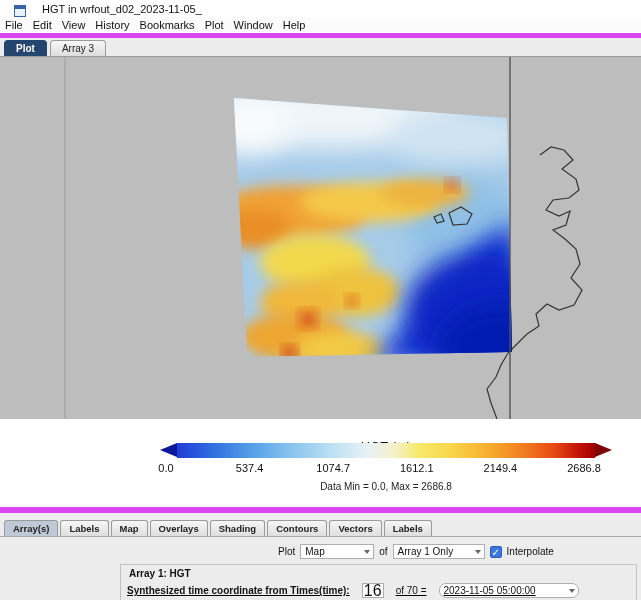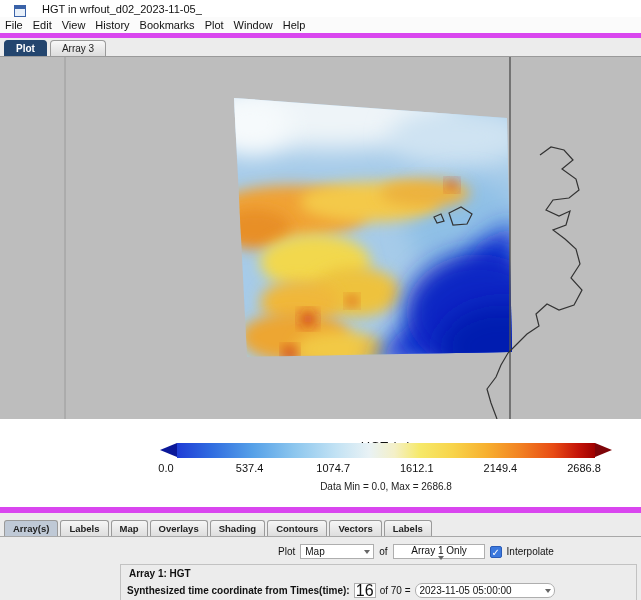--- a/index.html
+++ b/index.html
@@ -44,27 +44,27 @@
   .btab{font-size:9.5px;font-weight:bold;color:#222;padding:2px 8px;margin-right:2px;border:1px solid #9a9a9a;border-bottom:none;
         border-radius:3px 3px 0 0;background:linear-gradient(#f6f6f6,#dedede);}
   .btab.active{background:#bfc9d6;}
   .ctrl-row1{display:flex;align-items:center;gap:5px;margin:7px 0 0 278px;}
   .lbl{font-size:10px;color:#111;}
   .lbl-b{font-size:10px;font-weight:bold;color:#111;}
   .combo{display:flex;align-items:center;justify-content:space-between;background:#fff;border:1px solid #aeaeae;
          height:15px;padding:0 3px 0 4px;font-size:10px;color:#111;box-sizing:border-box;}
   .combo .arrow{width:0;height:0;border-left:3.5px solid transparent;border-right:3.5px solid transparent;border-top:4px solid #666;margin-left:4px;}
   .combo-map{width:74px;}
-  .combo-scope{width:92px;flex-direction:column;}
+  .combo-scope{width:92px;}
   .combo-time{width:140px;border-radius:7px;}
   .checkbox{width:12px;height:12px;background:#3b78dd;border:1px solid #2a5cb8;border-radius:2px;color:#fff;
             font-size:10px;line-height:12px;text-align:center;box-sizing:border-box;}
   .group-box{margin:5px 4px 0 120px;border:1px solid #c2c2c2;padding:3px 6px 4px 6px;background:#ececec;}
   .array-info{font-size:10px;font-weight:bold;color:#111;margin:0 0 4px 2px;}
-  .time-row{display:flex;align-items:center;gap:4px;}
+  .time-row{display:flex;align-items:center;gap:12px;text-decoration:underline;}
   .time-input{width:20px;height:13px;font-size:16px;border:1px solid #aeaeae;background:#fff;color:#111;
               text-align:center;padding:0;font-family:"Liberation Sans",sans-serif;}
 </style>
 </head>
 <body>
 
 <div class="titlebar">
   <span class="wicon">
     <svg width="12" height="12" viewBox="0 0 12 12">
       <rect x="0.5" y="0.5" width="11" height="11" fill="#e8f0fa" stroke="#3a62a8"></rect>

